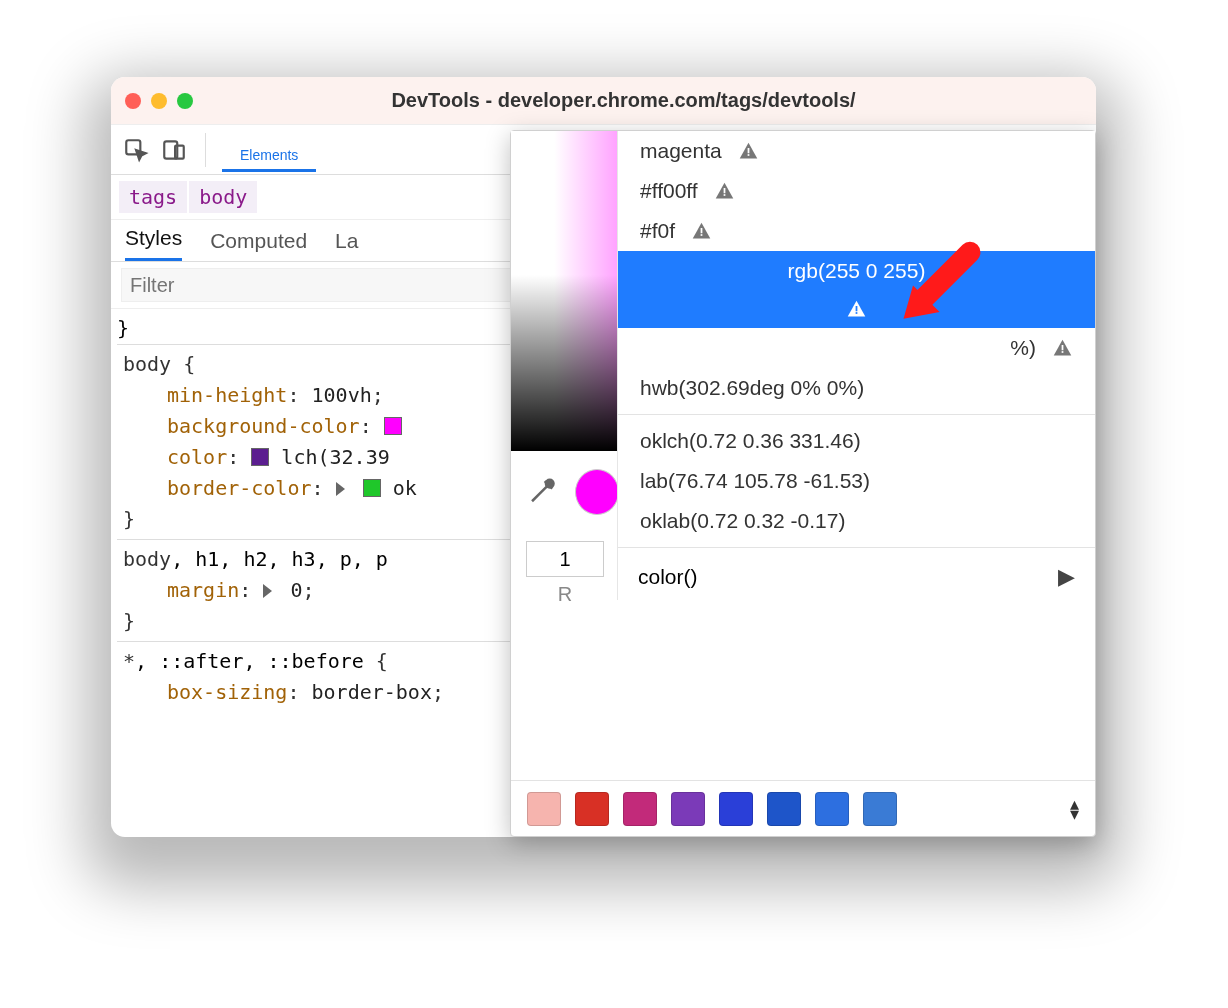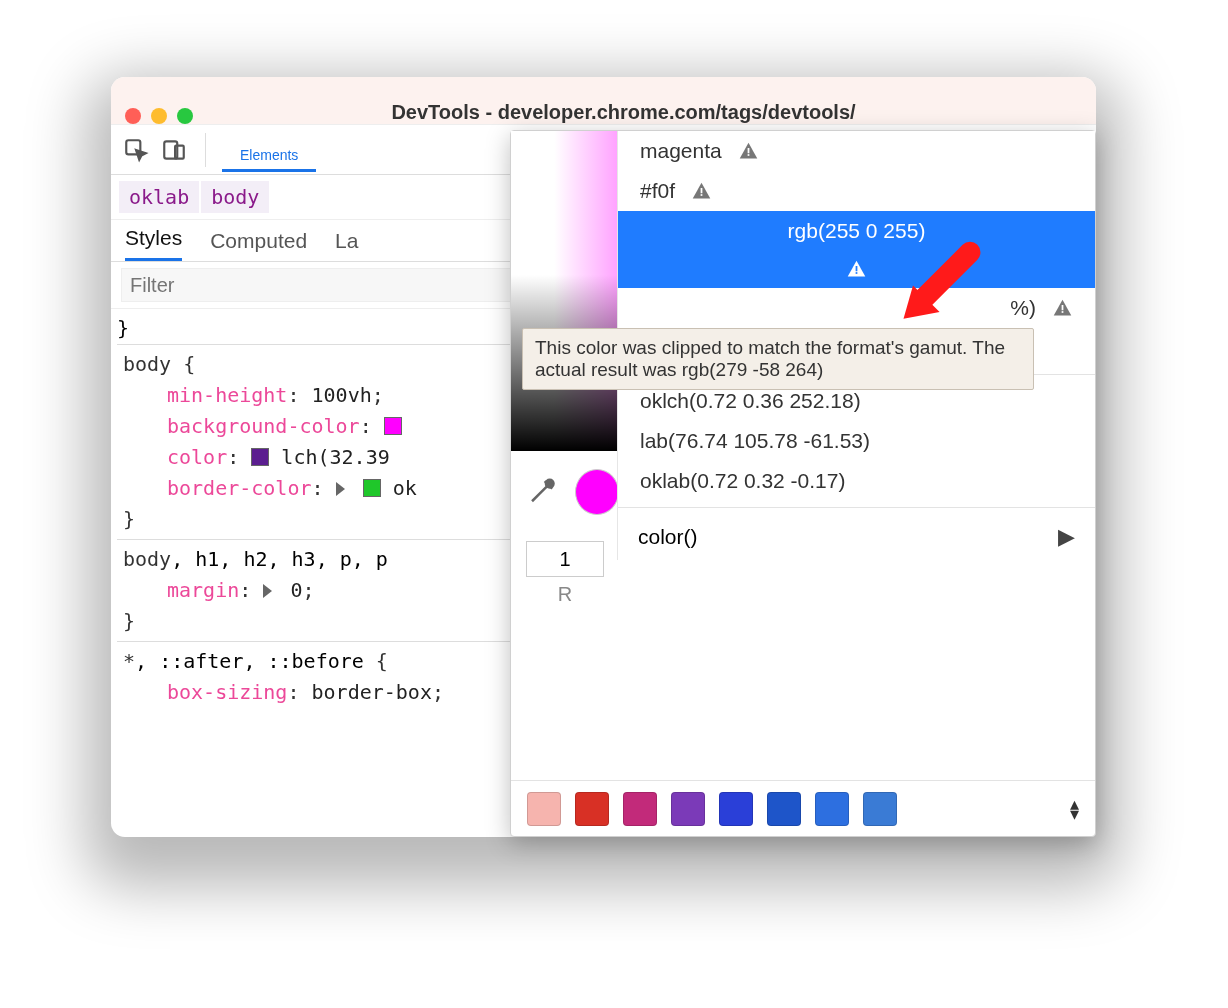--- a/index.html
+++ b/index.html
@@ -6,21 +6,21 @@
   html, body { margin:0; padding:0; font-family: -apple-system, "Helvetica Neue", Arial, sans-serif; background:#fff; }
   #stage { position:relative; width:1228px; height:1008px; overflow:hidden; }
 
   .window {
     position:absolute; left:111px; top:77px; width:985px; height:760px;
     background:#fff; border-radius:14px; box-shadow:0 25px 60px 25px rgba(0,0,0,.28);
     overflow:hidden;
   }
 
   .titlebar {
-    height:48px; background:#fdf2ef; display:flex; align-items:flex-end; gap:12px;
+    height:48px; background:#fdf2ef; display:flex; align-items:center; gap:12px;
     padding:0 14px; border-bottom:1px solid #eee;
   }
   .traffic { display:flex; gap:10px; }
   .dot { width:16px; height:16px; border-radius:50%; }
   .dot.red{background:#ff5f57;} .dot.yellow{background:#febc2e;} .dot.green{background:#28c840;}
   .title { flex:1; text-align:center; font-weight:700; color:#333; font-size:20px; margin-right:40px; }
 
   .toolbar {
     height:50px; display:flex; align-items:center; gap:8px; padding:0 10px;
     border-bottom:1px solid #ddd;
@@ -36,21 +36,21 @@
   .midtabs { display:flex; gap:28px; padding:0 14px; border-bottom:1px solid #ddd; height:42px; align-items:flex-end; font-size:21px; color:#555; }
   .midtab { padding-bottom:8px; }
   .midtab.active { color:#111; border-bottom:3px solid #1a73e8; }
 
   .filter-row { padding:6px 10px; border-bottom:1px solid #eee; }
   .filter { width:100%; height:34px; padding:4px 8px; font-size:20px; color:#777; border:1px solid #eee; background:#f7f7f7; }
 
   .code { font-family:Menlo,monospace; font-size:20px; line-height:1.55; padding:4px 6px; }
   .rule-block { border-top:1px solid #ddd; padding:4px 6px 4px 6px; }
   .sel { color:#333;flex-direction:column; } .sel .dim{color:#000000;}
-  .prop { color:#ec4899; } .val { color:#222; } .punc{color:#333;}
+  .prop { color:#a16207; } .val { color:#222; } .punc{color:#333;}
   .ind { padding-left:44px; }
   .swatch { display:inline-block; width:18px; height:18px; vertical-align:-2px; border:1px solid #666; }
   .tri { display:inline-block; width:0;height:0;border-top:7px solid transparent;border-bottom:7px solid transparent;border-left:9px solid #666; margin-right:6px; vertical-align:-1px;}
 
   
   .popover {
     position:absolute; left:510px; top:130px; width:586px; height:707px;
     background:#fff; border:1px solid #d0d0d0; border-radius:4px;
     box-shadow:0 6px 24px rgba(0,0,0,.25);
   }
@@ -117,21 +117,21 @@
       <svg viewBox="0 0 24 24" width="26" height="26" fill="none" stroke="#555" stroke-width="2">
         <rect x="3" y="4" width="12" height="16" rx="2"></rect>
             <rect x="13" y="8" width="8" height="12" rx="1"></rect>
       </svg>
     </div>
     <div class="vline"></div>
     <div class="tab-top active">Elements</div>
   </div>
 
   <div class="crumbs">
-    <div class="crumb">oklab</div>
+    <div class="crumb">tags</div>
     <div class="crumb">body</div>
   </div>
 
   <div class="midtabs">
     <div class="midtab active">Styles</div>
     <div class="midtab">Computed</div>
     <div class="midtab">La</div>
   </div>
 
   <div class="filter-row">
@@ -210,29 +210,39 @@
       <span>magenta</span>
       <span class="warn-ic">
             <svg viewBox="0 0 24 24">
               <path fill="#777" d="M12 2 L22 20 H2 Z"></path>
               <rect x="11" y="8" width="2" height="6" fill="#fff"></rect>
               <rect x="11" y="15" width="2" height="2" fill="#fff"></rect>
             </svg>
           </span>
     </div>
     <div class="fmt-item">
-      <span>#f0f</span>
+      <span>#ff00ff</span>
       <span class="warn-ic">
             <svg viewBox="0 0 24 24">
               <path fill="#777" d="M12 2 L22 20 H2 Z"></path>
               <rect x="11" y="8" width="2" height="6" fill="#fff"></rect>
               <rect x="11" y="15" width="2" height="2" fill="#fff"></rect>
             </svg>
           </span>
     </div>
+    <div class="fmt-item">
+      <span>#f0f</span>
+      <span class="warn-ic">
+            <svg viewBox="0 0 24 24">
+              <path fill="#777" d="M12 2 L22 20 H2 Z"></path>
+              <rect x="11" y="8" width="2" height="6" fill="#fff"></rect>
+              <rect x="11" y="15" width="2" height="2" fill="#fff"></rect>
+            </svg>
+          </span>
+    </div>
     <div class="fmt-item sel">
       <span>rgb(255 0 255)</span>
       <span class="warn-ic">
             <svg viewBox="0 0 24 24">
               <path fill="#fff" d="M12 2 L22 20 H2 Z"></path>
               <rect x="11" y="8" width="2" height="6" fill="#1f7cff"></rect>
               <rect x="11" y="15" width="2" height="2" fill="#1f7cff"></rect>
             </svg>
           </span>
     </div>
@@ -244,21 +254,21 @@
               <rect x="11" y="8" width="2" height="6" fill="#fff"></rect>
               <rect x="11" y="15" width="2" height="2" fill="#fff"></rect>
             </svg>
           </span>
     </div>
     <div class="fmt-item">
       <span>hwb(302.69deg 0% 0%)</span>
     </div>
     <div class="fmt-sep"></div>
     <div class="fmt-item">
-          <span>oklch(0.72 0.36 252.18)</span>
+          <span>oklch(0.72 0.36 331.46)</span>
         </div>
     <div class="fmt-item">
           <span>lab(76.74 105.78 -61.53)</span>
         </div>
     <div class="fmt-item">
           <span>oklab(0.72 0.32 -0.17)</span>
         </div>
     <div class="fmt-sep"></div>
     <div class="fmt-func">
       <span>color()</span>
@@ -275,21 +285,20 @@
     <div class="pal" style="background:#1e55c9"></div>
     <div class="pal" style="background:#2d6fe0"></div>
     <div class="pal" style="background:#3a7bd5"></div>
     <div class="spinner">
           <span>▴</span>
           <span>▾</span>
         </div>
   </div>
 </div>
 
-<div class="tooltip">This color was clipped to match the format's gamut. The actual result was rgb(279 -58 264)</div>
 
 <div class="arrow">
   <svg viewBox="0 0 100 100">
     <path d="M80 15 L30 65" stroke="#ff1a1a" stroke-width="22" stroke-linecap="round"></path>
     <path d="M10 85 L48 78 L20 50 Z" fill="#ff1a1a"></path>
   </svg>
 </div>
 
 </div>
 

